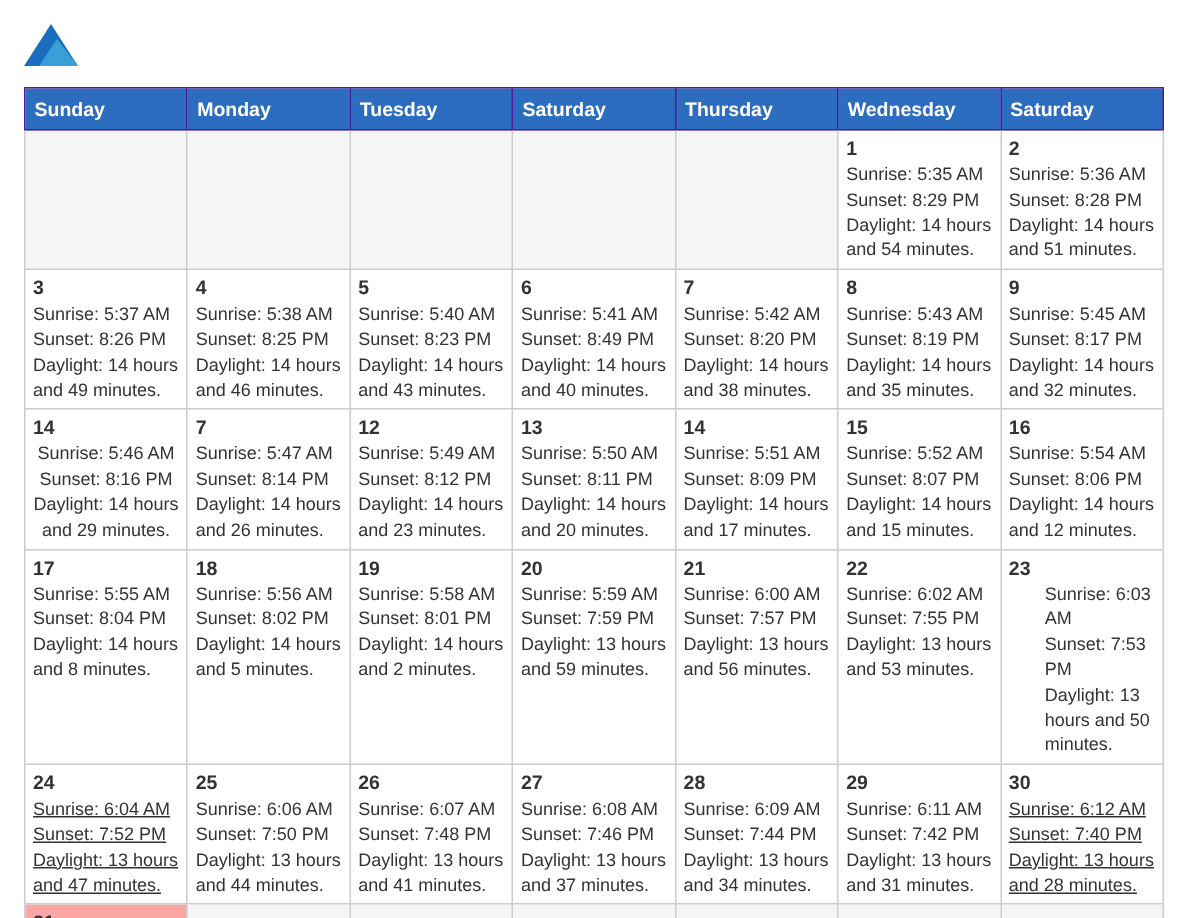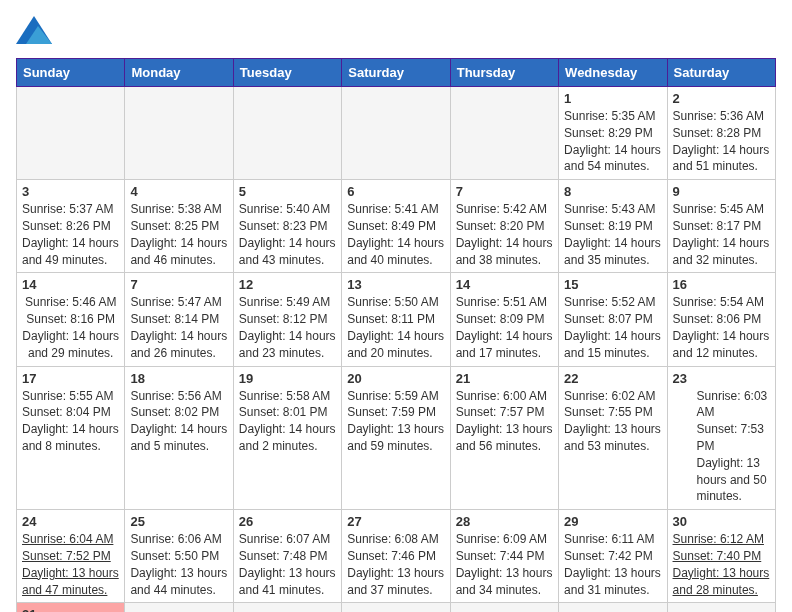--- a/index.html
+++ b/index.html
@@ -277,21 +277,21 @@
       <tr>
         <td>
           <span class="day-number">24</span>
           <div class="day-info" style="white-space: pre-line; text-decoration: underline;">Sunrise: 6:04 AM
 Sunset: 7:52 PM
 Daylight: 13 hours and 47 minutes.</div>
         </td>
         <td>
           <span class="day-number">25</span>
           <div class="day-info" style="white-space: pre-line;">Sunrise: 6:06 AM
-Sunset: 5:50 PM
+Sunset: 7:50 PM
 Daylight: 13 hours and 44 minutes.</div>
         </td>
         <td>
           <span class="day-number">26</span>
           <div class="day-info" style="white-space: pre-line;">Sunrise: 6:07 AM
 Sunset: 7:48 PM
 Daylight: 13 hours and 41 minutes.</div>
         </td>
         <td>
           <span class="day-number">27</span>

